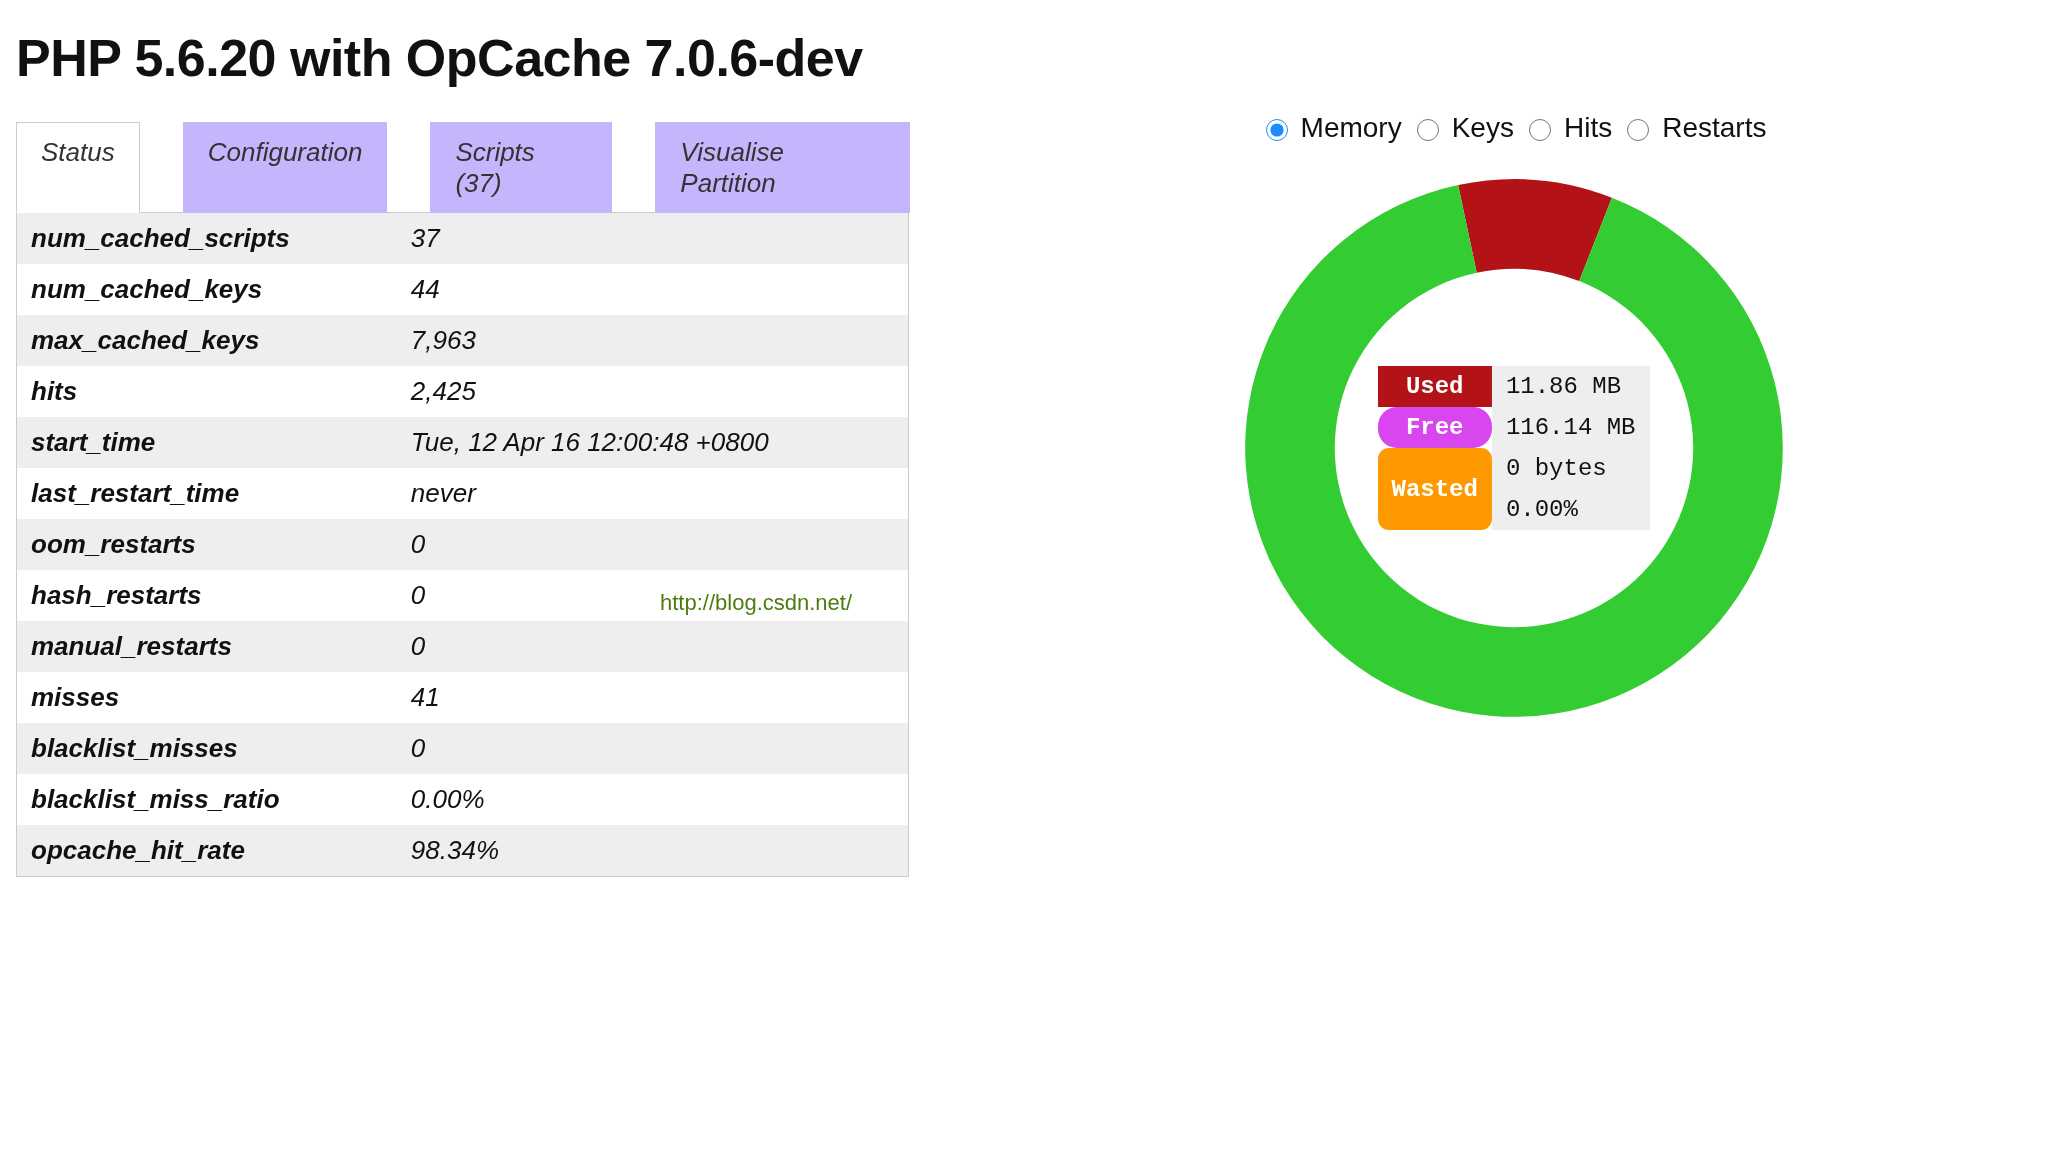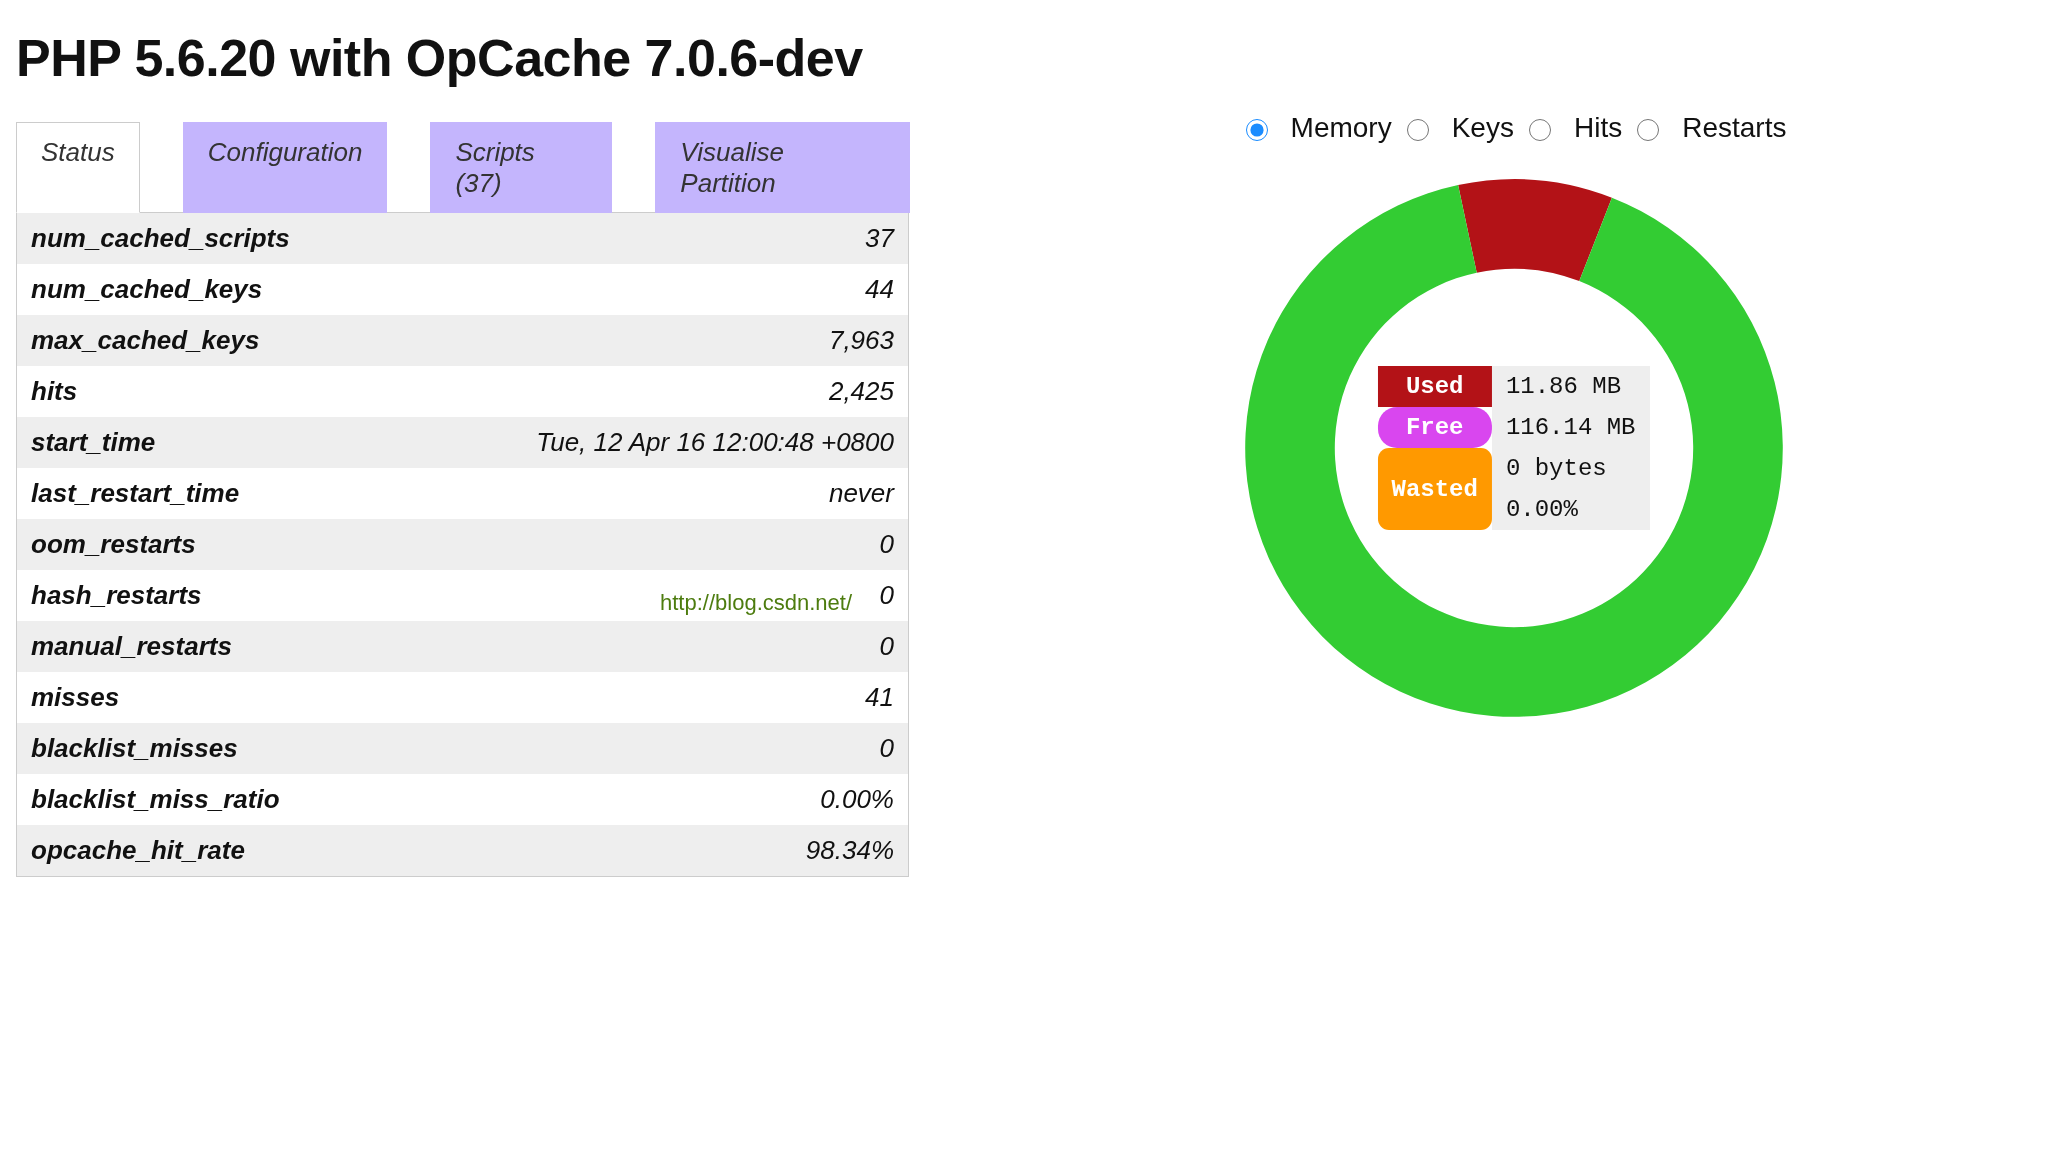--- a/index.html
+++ b/index.html
@@ -74,32 +74,32 @@
     border-collapse: collapse;
     font-size: 26px;
   }
   table.status tr:nth-child(odd) { background: #eee; }
   table.status tr:nth-child(even) { background: #fff; }
   table.status td {
     padding: 10px 14px;
     margin-top: 30px;
   }
   table.status td.key { font-weight: 700; }
-  table.status td.val { text-align: right; }
+  table.status td.val { }
 
   
   .radio-row {
     display:flex;
     gap: 10px;
     align-items:center;
     font-size: 28px;
     margin-bottom: 24px;
     margin-top: -10px;
   }
-  .radio-row label { display:flex; align-items:center; gap:20px; cursor:pointer; }
+  .radio-row label { display:flex; align-items:center; gap:10px; cursor:pointer; }
   .radio-row input[type=radio] {
     width: 22px; height:22px; accent-color:#1a8cff;
   }
 
   
   .donut-wrap {
     position: relative;
     width: 560px;
     height: 560px;
     font-family: Liberation Mono, monospace;

